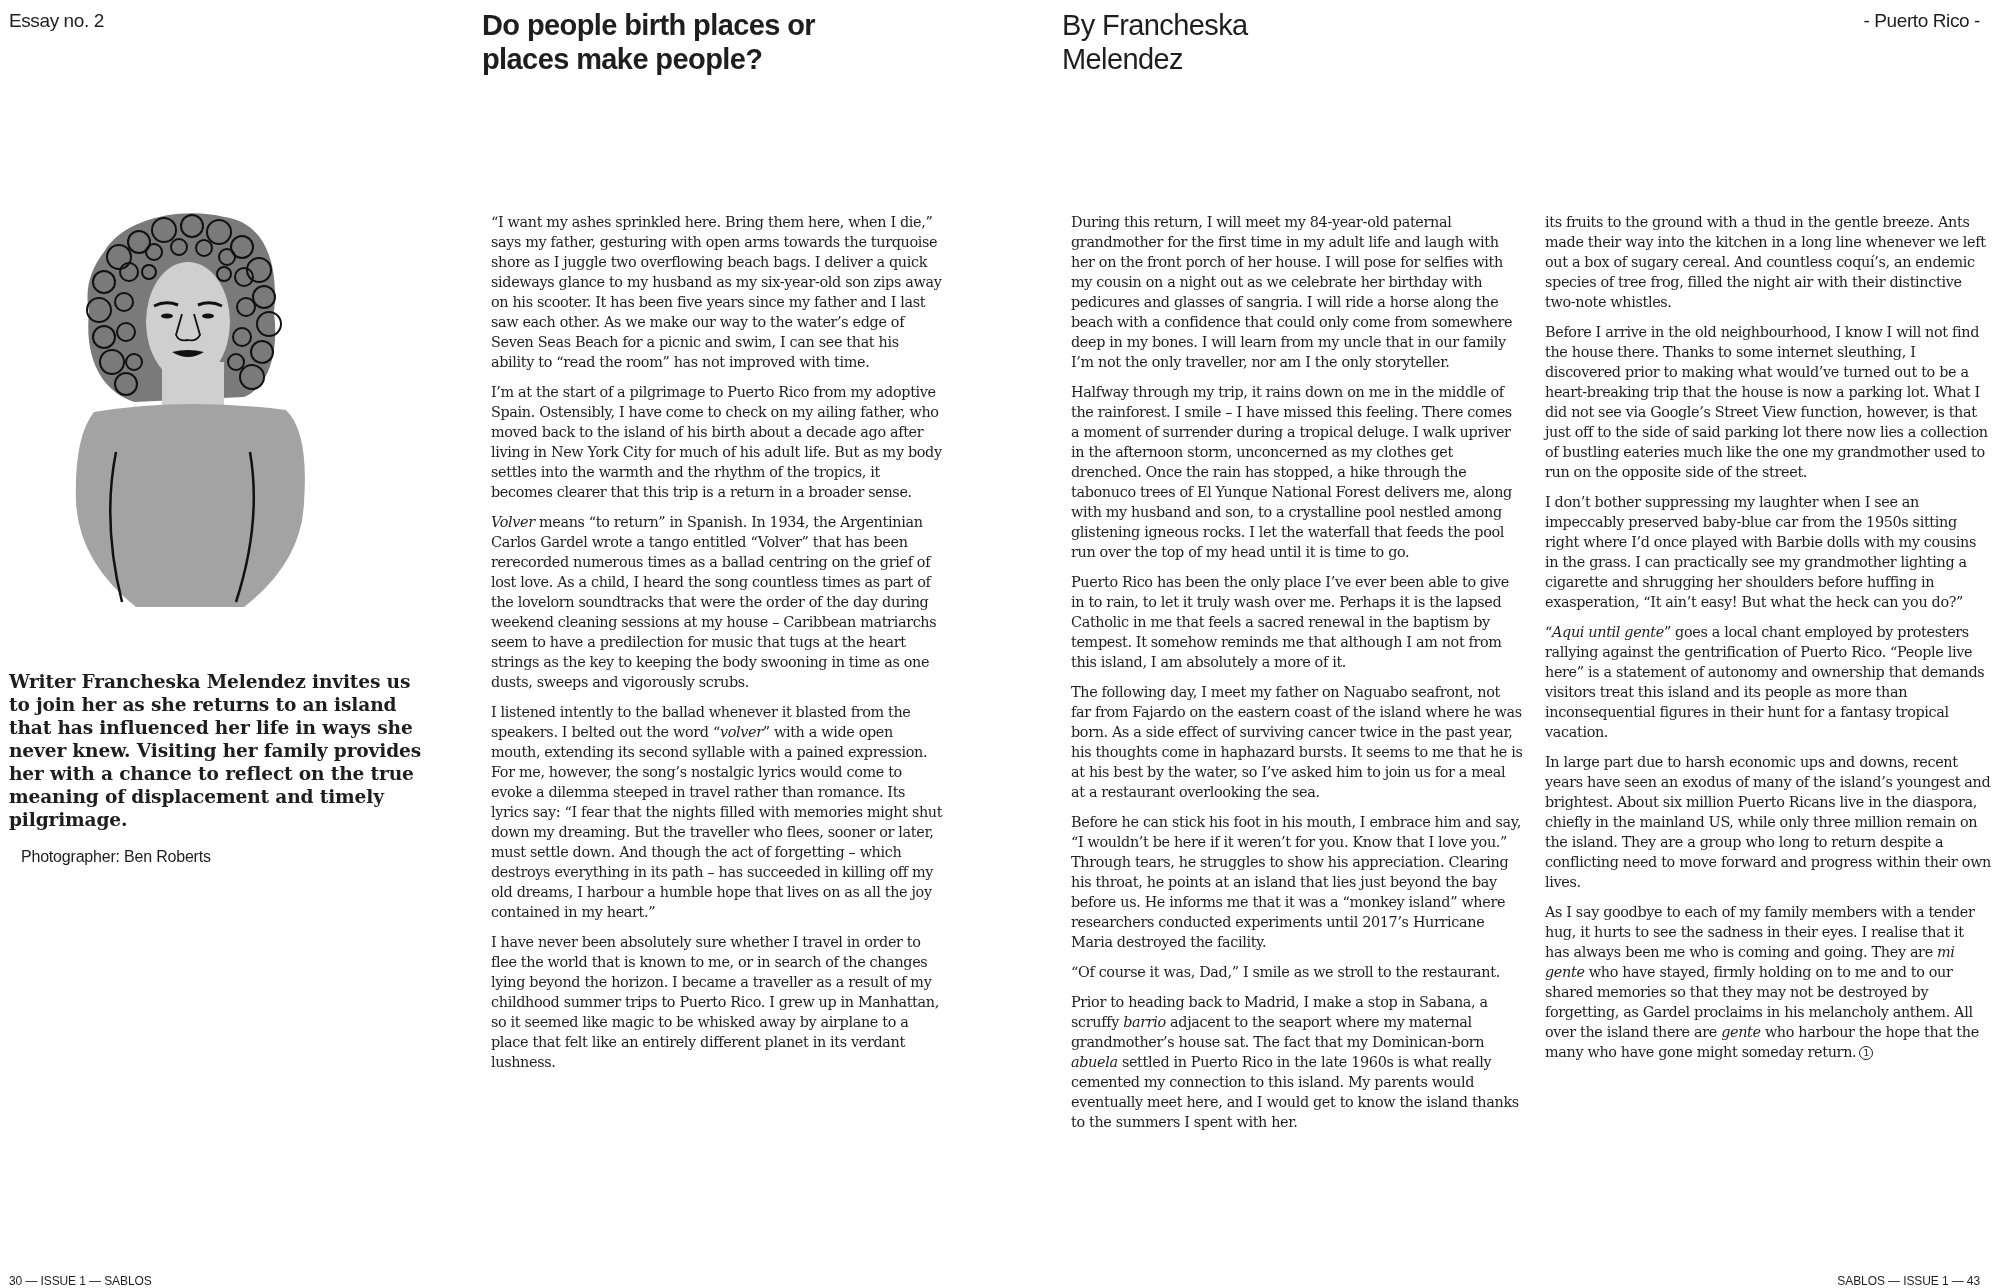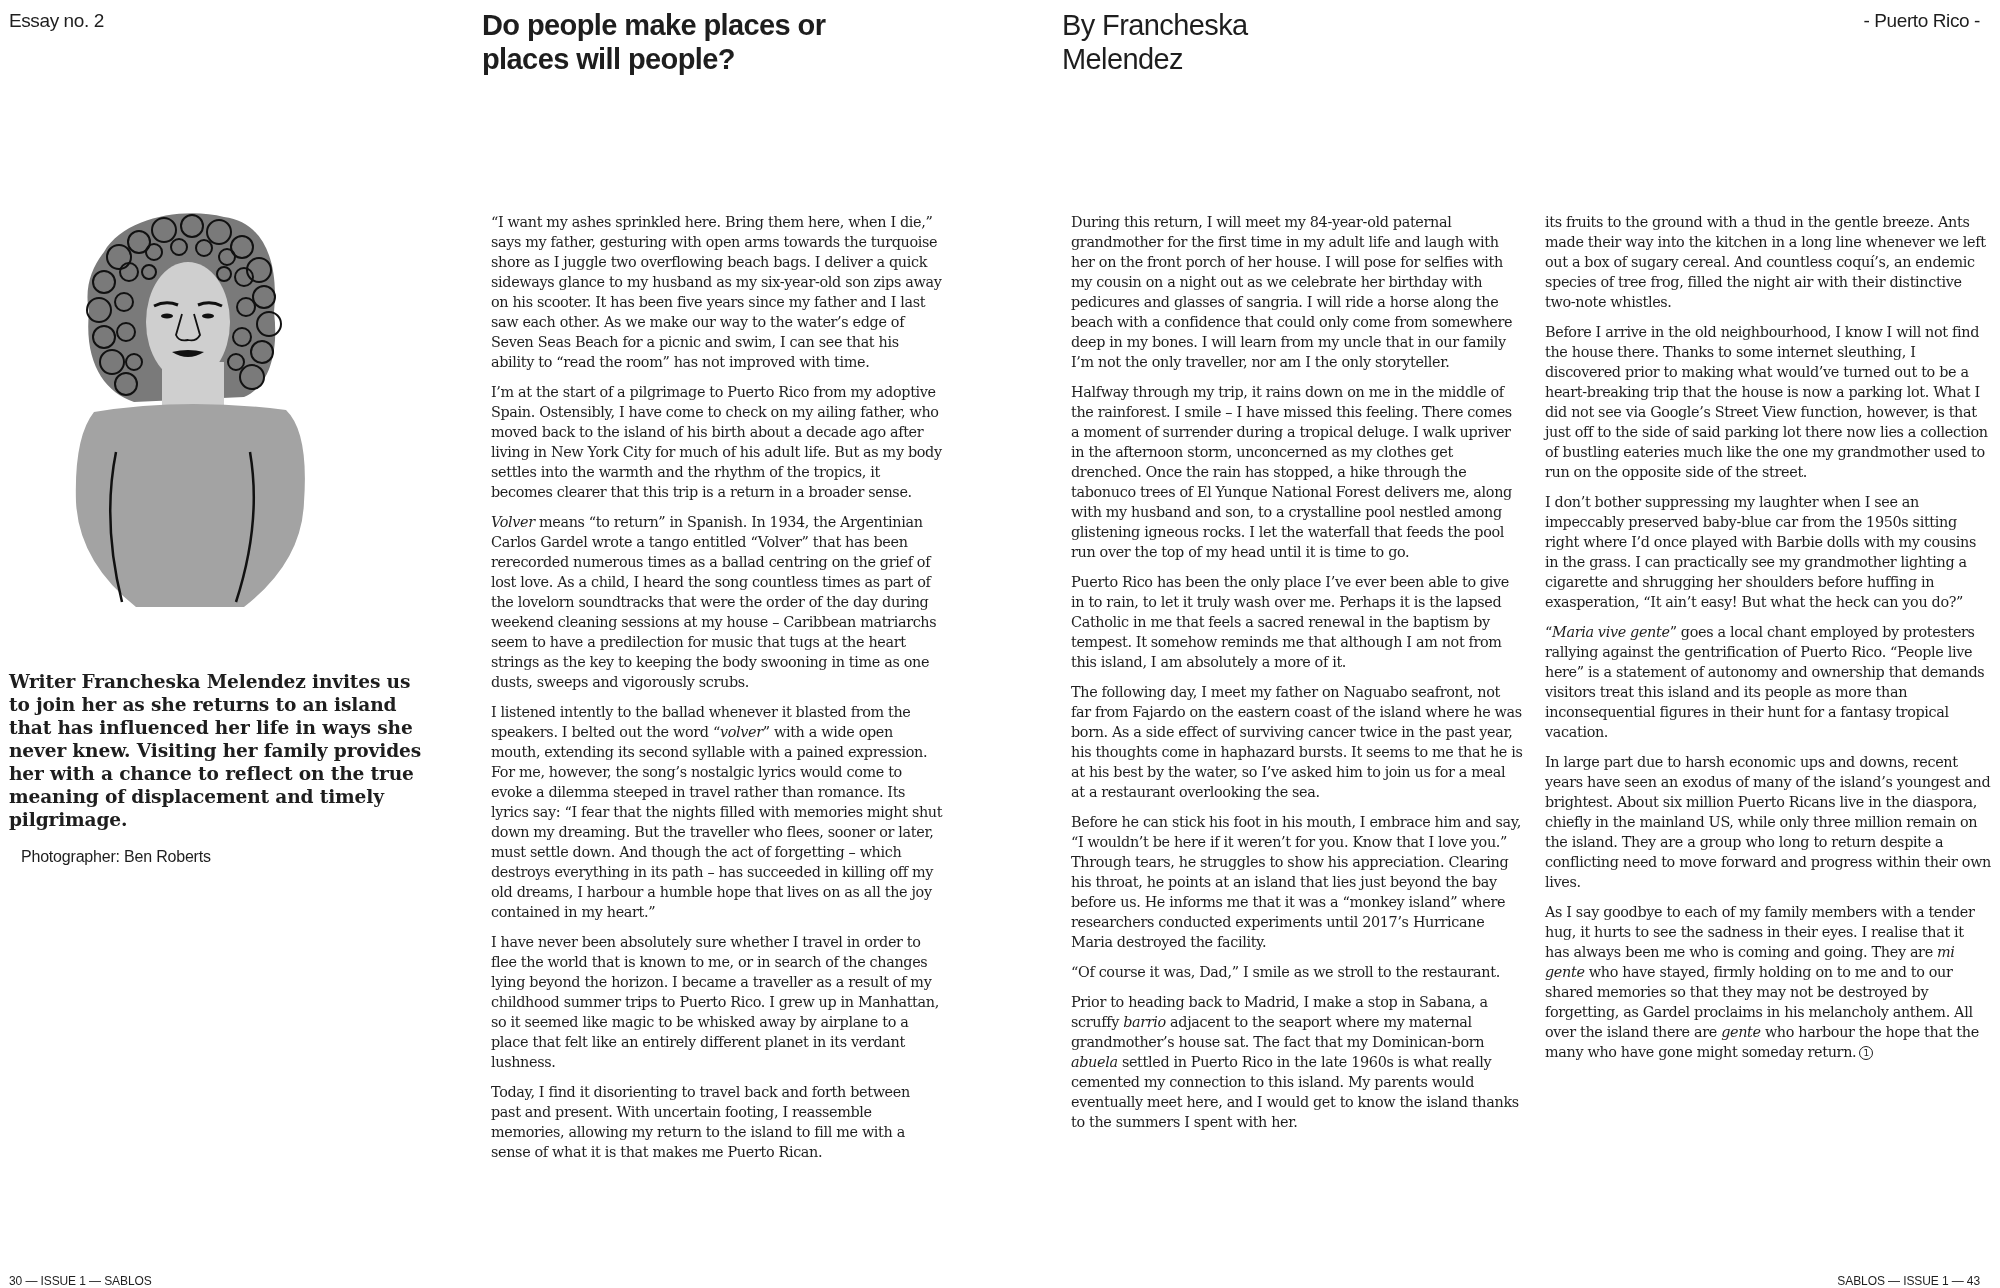--- a/index.html
+++ b/index.html
@@ -24,21 +24,21 @@
   #col-3 { left: 1537px; width: 455px; }
   .end-mark { display: inline-block; width: 12px; height: 12px; border: 1px solid #1e1e1e; border-radius: 50%; font-size: 9px; line-height: 12px; text-align: center; vertical-align: 1px; margin-left: 3px; font-family: "DejaVu Sans", sans-serif; }
 
   #footer-left { position: absolute; left: 9px; top: 1274px; font-size: 12px; letter-spacing: -0.1px; }
   #footer-right { position: absolute; right: 20px; top: 1274px; font-size: 12px; letter-spacing: -0.1px; }
 </style>
 </head>
 <body>
 
 <div id="essay-no" class="sans">Essay no. 2</div>
-<h1 id="title" class="sans">Do people make places or places will people?</h1>
+<h1 id="title" class="sans">Do people birth places or places make people?</h1>
 <div id="byline" class="sans">By Francheska Melendez</div>
 <div id="region-tag" class="sans">- Puerto Rico -</div>
 
 <svg id="portrait" viewBox="0 0 252 412" xmlns="http://www.w3.org/2000/svg">
   <g>
     <path d="M40 50 C 60 15, 120 5, 160 15 C 200 20, 215 60, 210 110 C 215 150, 205 185, 180 195 L 70 200 C 40 190, 20 160, 25 110 C 20 85, 28 65, 40 50 Z" fill="#7a7a7a"></path>
   </g>
   <g>
     <rect x="98" y="160" width="62" height="48" fill="#cfcfcf"></rect>
   </g>
@@ -92,34 +92,33 @@
 
 <p id="standfirst" class="serif">Writer Francheska Melendez invites us to join her as she returns to an island that has influenced her life in ways she never knew. Visiting her family provides her with a chance to reflect on the true meaning of displacement and timely pilgrimage.</p>
 <div id="credit" class="sans">Photographer: Ben Roberts</div>
 
 <div id="col-1" class="column serif">
     <p><span>“I want my ashes sprinkled here. Bring them here, when I die,” says my father, gesturing with open arms towards the turquoise shore as I juggle two overflowing beach bags. I deliver a quick sideways glance to my husband as my six-year-old son zips away on his scooter. It has been five years since my father and I last saw each other. As we make our way to the water’s edge of Seven Seas Beach for a picnic and swim, I can see that his ability to “read the room” has not improved with time.</span></p>
     <p><span>I’m at the start of a pilgrimage to Puerto Rico from my adoptive Spain. Ostensibly, I have come to check on my ailing father, who moved back to the island of his birth about a decade ago after living in New York City for much of his adult life. But as my body settles into the warmth and the rhythm of the tropics, it becomes clearer that this trip is a return in a broader sense.</span></p>
     <p><em>Volver</em><span> means “to return” in Spanish. In 1934, the Argentinian Carlos Gardel wrote a tango entitled “Volver” that has been rerecorded numerous times as a ballad centring on the grief of lost love. As a child, I heard the song countless times as part of the lovelorn soundtracks that were the order of the day during weekend cleaning sessions at my house – Caribbean matriarchs seem to have a predilection for music that tugs at the heart strings as the key to keeping the body swooning in time as one dusts, sweeps and vigorously scrubs.</span></p>
     <p><span>I listened intently to the ballad whenever it blasted from the speakers. I belted out the word “</span><em>volver</em><span>” with a wide open mouth, extending its second syllable with a pained expression. For me, however, the song’s nostalgic lyrics would come to evoke a dilemma steeped in travel rather than romance. Its lyrics say: “I fear that the nights filled with memories might shut down my dreaming. But the traveller who flees, sooner or later, must settle down. And though the act of forgetting – which destroys everything in its path – has succeeded in killing off my old dreams, I harbour a humble hope that lives on as all the joy contained in my heart.”</span></p>
     <p><span>I have never been absolutely sure whether I travel in order to flee the world that is known to me, or in search of the changes lying beyond the horizon. I became a traveller as a result of my childhood summer trips to Puerto Rico. I grew up in Manhattan, so it seemed like magic to be whisked away by airplane to a place that felt like an entirely different planet in its verdant lushness.</span></p>
-    <p><span>Today, I find it disorienting to travel back and forth between past and present. With uncertain footing, I reassemble memories, allowing my return to the island to fill me with a sense of what it is that makes me Puerto Rican.</span></p>
   </div>
 <div id="col-2" class="column serif">
     <p><span>During this return, I will meet my 84-year-old paternal grandmother for the first time in my adult life and laugh with her on the front porch of her house. I will pose for selfies with my cousin on a night out as we celebrate her birthday with pedicures and glasses of sangria. I will ride a horse along the beach with a confidence that could only come from somewhere deep in my bones. I will learn from my uncle that in our family I’m not the only traveller, nor am I the only storyteller.</span></p>
     <p><span>Halfway through my trip, it rains down on me in the middle of the rainforest. I smile – I have missed this feeling. There comes a moment of surrender during a tropical deluge. I walk upriver in the afternoon storm, unconcerned as my clothes get drenched. Once the rain has stopped, a hike through the tabonuco trees of El Yunque National Forest delivers me, along with my husband and son, to a crystalline pool nestled among glistening igneous rocks. I let the waterfall that feeds the pool run over the top of my head until it is time to go.</span></p>
     <p><span>Puerto Rico has been the only place I’ve ever been able to give in to rain, to let it truly wash over me. Perhaps it is the lapsed Catholic in me that feels a sacred renewal in the baptism by tempest. It somehow reminds me that although I am not from this island, I am absolutely a more of it.</span></p>
     <p><span>The following day, I meet my father on Naguabo seafront, not far from Fajardo on the eastern coast of the island where he was born. As a side effect of surviving cancer twice in the past year, his thoughts come in haphazard bursts. It seems to me that he is at his best by the water, so I’ve asked him to join us for a meal at a restaurant overlooking the sea.</span></p>
     <p><span>Before he can stick his foot in his mouth, I embrace him and say, “I wouldn’t be here if it weren’t for you. Know that I love you.” Through tears, he struggles to show his appreciation. Clearing his throat, he points at an island that lies just beyond the bay before us. He informs me that it was a “monkey island” where researchers conducted experiments until 2017’s Hurricane Maria destroyed the facility.</span></p>
     <p><span>“Of course it was, Dad,” I smile as we stroll to the restaurant.</span></p>
     <p><span>Prior to heading back to Madrid, I make a stop in Sabana, a scruffy </span><em>barrio</em><span> adjacent to the seaport where my maternal grandmother’s house sat. The fact that my Dominican-born </span><em>abuela</em><span> settled in Puerto Rico in the late 1960s is what really cemented my connection to this island. My parents would eventually meet here, and I would get to know the island thanks to the summers I spent with her.</span></p>
   </div>
 <div id="col-3" class="column serif">
     <p><span>its fruits to the ground with a thud in the gentle breeze. Ants made their way into the kitchen in a long line whenever we left out a box of sugary cereal. And countless coquí’s, an endemic species of tree frog, filled the night air with their distinctive two-note whistles.</span></p>
     <p><span>Before I arrive in the old neighbourhood, I know I will not find the house there. Thanks to some internet sleuthing, I discovered prior to making what would’ve turned out to be a heart-breaking trip that the house is now a parking lot. What I did not see via Google’s Street View function, however, is that just off to the side of said parking lot there now lies a collection of bustling eateries much like the one my grandmother used to run on the opposite side of the street.</span></p>
     <p><span>I don’t bother suppressing my laughter when I see an impeccably preserved baby-blue car from the 1950s sitting right where I’d once played with Barbie dolls with my cousins in the grass. I can practically see my grandmother lighting a cigarette and shrugging her shoulders before huffing in exasperation, “It ain’t easy! But what the heck can you do?”</span></p>
-    <p><span>“</span><em>Maria vive gente</em><span>” goes a local chant employed by protesters rallying against the gentrification of Puerto Rico. “People live here” is a statement of autonomy and ownership that demands visitors treat this island and its people as more than inconsequential figures in their hunt for a fantasy tropical vacation.</span></p>
+    <p><span>“</span><em>Aqui until gente</em><span>” goes a local chant employed by protesters rallying against the gentrification of Puerto Rico. “People live here” is a statement of autonomy and ownership that demands visitors treat this island and its people as more than inconsequential figures in their hunt for a fantasy tropical vacation.</span></p>
     <p><span>In large part due to harsh economic ups and downs, recent years have seen an exodus of many of the island’s youngest and brightest. About six million Puerto Ricans live in the diaspora, chiefly in the mainland US, while only three million remain on the island. They are a group who long to return despite a conflicting need to move forward and progress within their own lives.</span></p>
     <p><span>As I say goodbye to each of my family members with a tender hug, it hurts to see the sadness in their eyes. I realise that it has always been me who is coming and going. They are </span><em>mi gente</em><span> who have stayed, firmly holding on to me and to our shared memories so that they may not be destroyed by forgetting, as Gardel proclaims in his melancholy anthem. All over the island there are </span><em>gente</em><span> who harbour the hope that the many who have gone might someday return.</span><span class="end-mark">1</span></p>
   </div>
 
 <div id="footer-left" class="sans">30 — ISSUE 1 —  SABLOS</div>
 <div id="footer-right" class="sans">SABLOS — ISSUE 1 — 43</div>
 
 </body></html>

